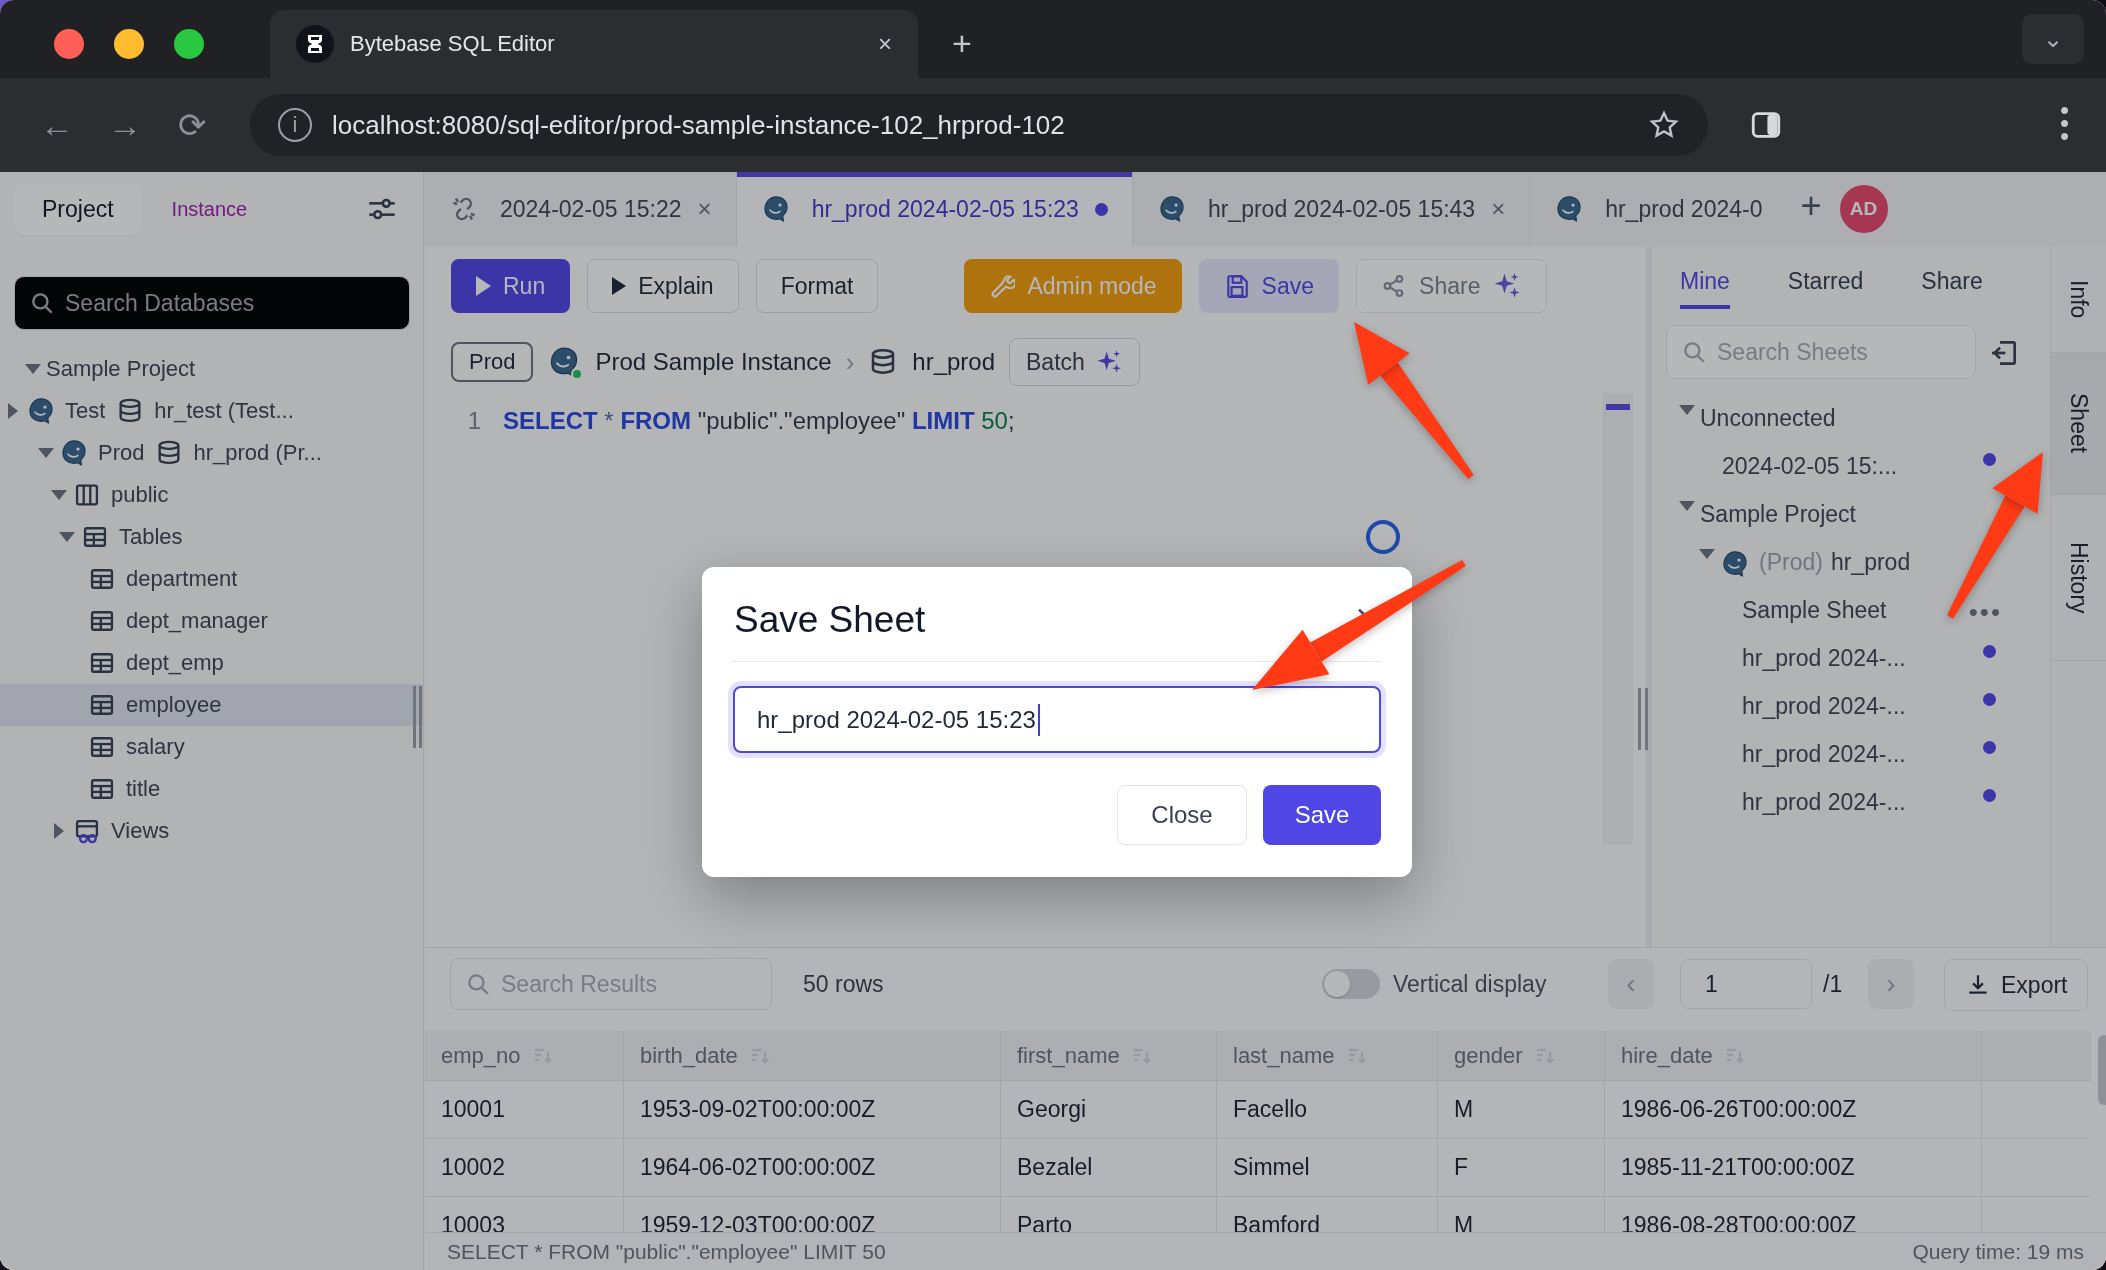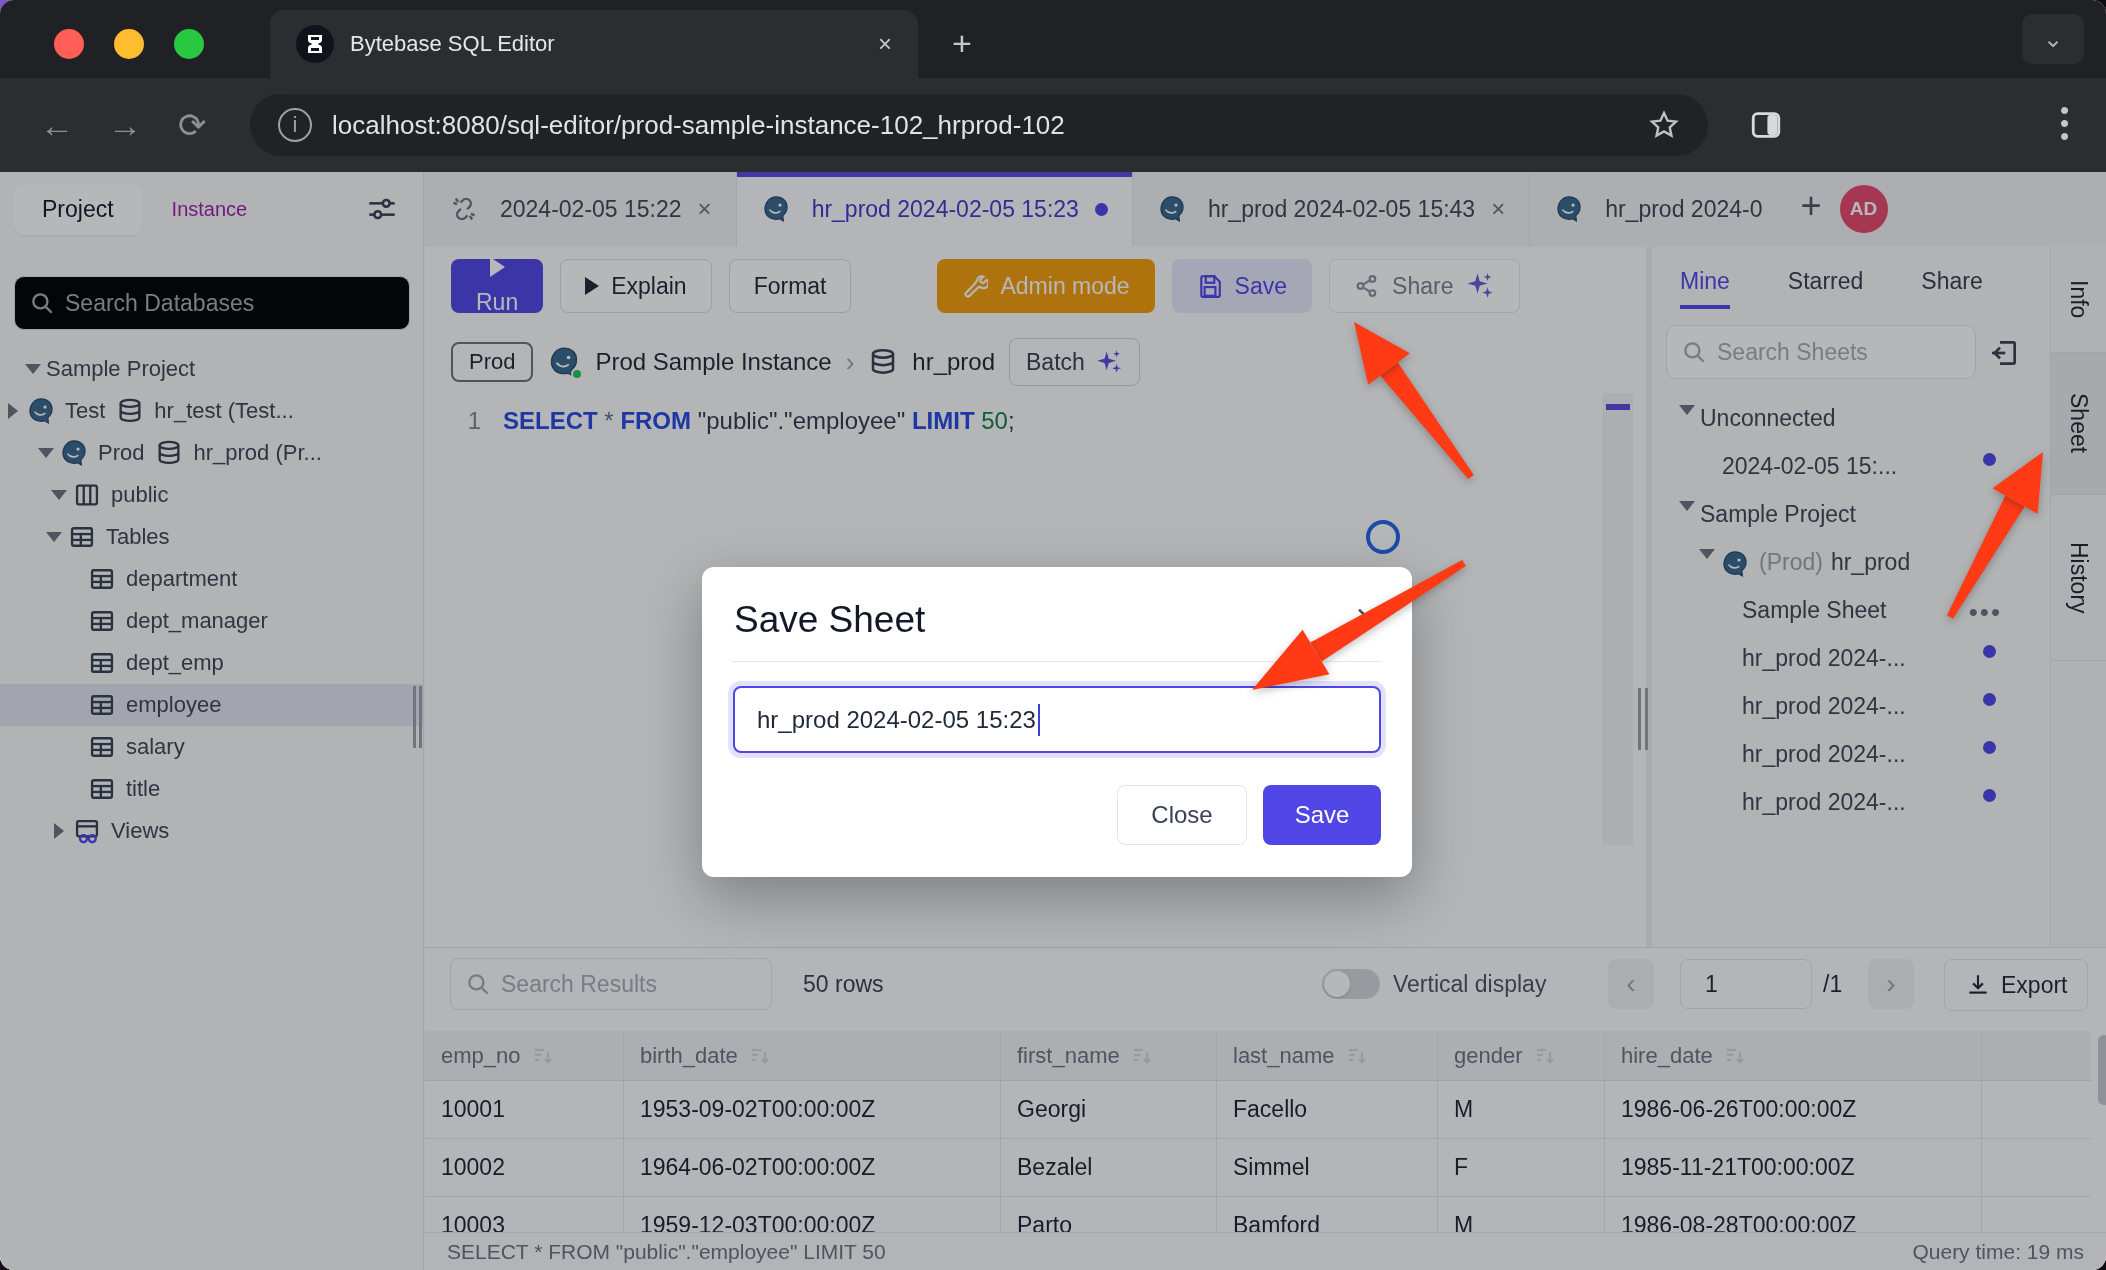--- a/index.html
+++ b/index.html
@@ -59,21 +59,21 @@
   .etab.active::before{content:"";position:absolute;left:0;top:0;width:100%;height:5px;background:#5b48e0;}
   .etab .x{color:#6b7280;font-size:24px;margin-left:4px;}
   .etab .dot{width:13px;height:13px;border-radius:50%;background:#4f46e5;margin-left:4px;flex:none;}
   #etab-add{align-self:center;color:#4b5563;font-size:36px;margin:0 0 6px 14px;line-height:30px;}
   #avatar{align-self:center;margin:0 16px 0 18px;width:48px;height:48px;border-radius:50%;display:flex;align-items:center;justify-content:center;color:#fff;font-size:19px;font-weight:bold;flex:none;}
 
   
   #editor{position:absolute;left:425px;top:75px;width:1221px;height:700px;background:#fcfcfd;}
   #etoolbar{position:absolute;left:26px;top:12px;display:flex;gap:17px;align-items:center;}
   .btn{height:54px;border-radius:8px;display:flex;align-items:center;justify-content:center;gap:12px;font-size:23px;padding:0 24px;border:1.5px solid transparent;}
-  .btn.primary{color:#fff;flex-direction:column;}
+  .btn.primary{color:#fff;}
   .btn.plain{background:#fff;border-color:#d8dbe1;color:#1f2937;}
   .btn.amber{color:#fff;}
   .btn.soft{color:#4f46e5;}
   .btn.ghost{background:#fff;border-color:#e3e5ea;color:#7a818f;}
   .playw{width:0;height:0;border-top:10px solid transparent;border-bottom:10px solid transparent;border-left:15px solid #fff;}
   .playd{width:0;height:0;border-top:9px solid transparent;border-bottom:9px solid transparent;border-left:14px solid #1f2937;}
   #ebread{position:absolute;left:26px;top:92px;display:flex;align-items:center;gap:14px;height:46px;}
   #env-badge{border:2px solid #6b7280;border-radius:8px;padding:5px 16px;font-size:22px;color:#1f2937;}
   .crumbtxt{font-size:24px;color:#1f2937;}
   .chev{color:#9ca3af;font-size:26px;}
@@ -282,21 +282,21 @@
                 <span class="tico">
                   <svg width="28" height="28" viewBox="0 0 24 24" fill="none" stroke="#374151" stroke-width="2">
                     <rect x="3.5" y="4" width="17" height="16" rx="1.5"></rect>
                     <line x1="9.2" y1="4" x2="9.2" y2="20"></line>
                     <line x1="14.8" y1="4" x2="14.8" y2="20"></line>
                   </svg>
                 </span>
                 <span>public</span>
               </span>
             </div>
-            <div class="trow" style="padding-left: 41px;">
+            <div class="trow" style="padding-left: 54px;">
               <span class="caret down">
                 <i></i>
               </span>
               <span class="seg">
                 <span class="tico">
                   <svg width="28" height="28" viewBox="0 0 24 24" fill="none" stroke="#374151" stroke-width="2">
                     <rect x="3.5" y="4.5" width="17" height="15" rx="1.5"></rect>
                     <line x1="3.5" y1="9.5" x2="20.5" y2="9.5"></line>
                     <line x1="3.5" y1="14.5" x2="20.5" y2="14.5"></line>
                     <line x1="11" y1="9.5" x2="11" y2="19.5"></line>

